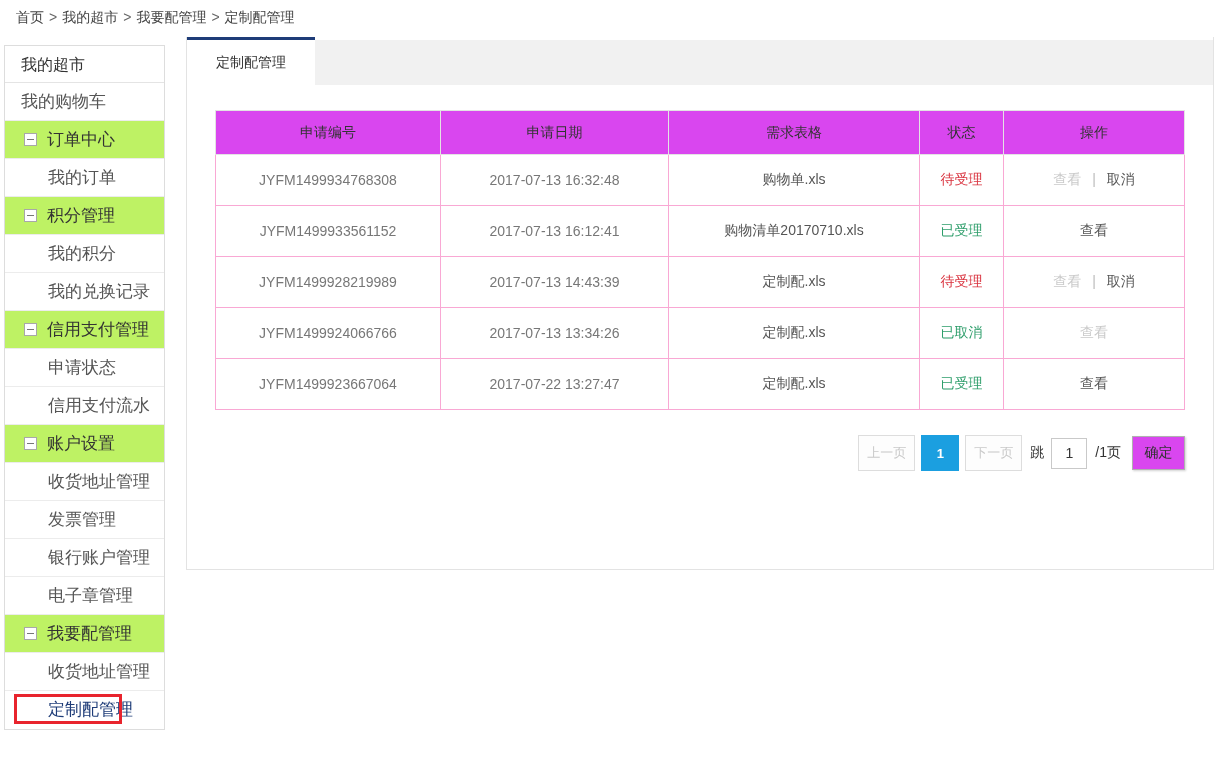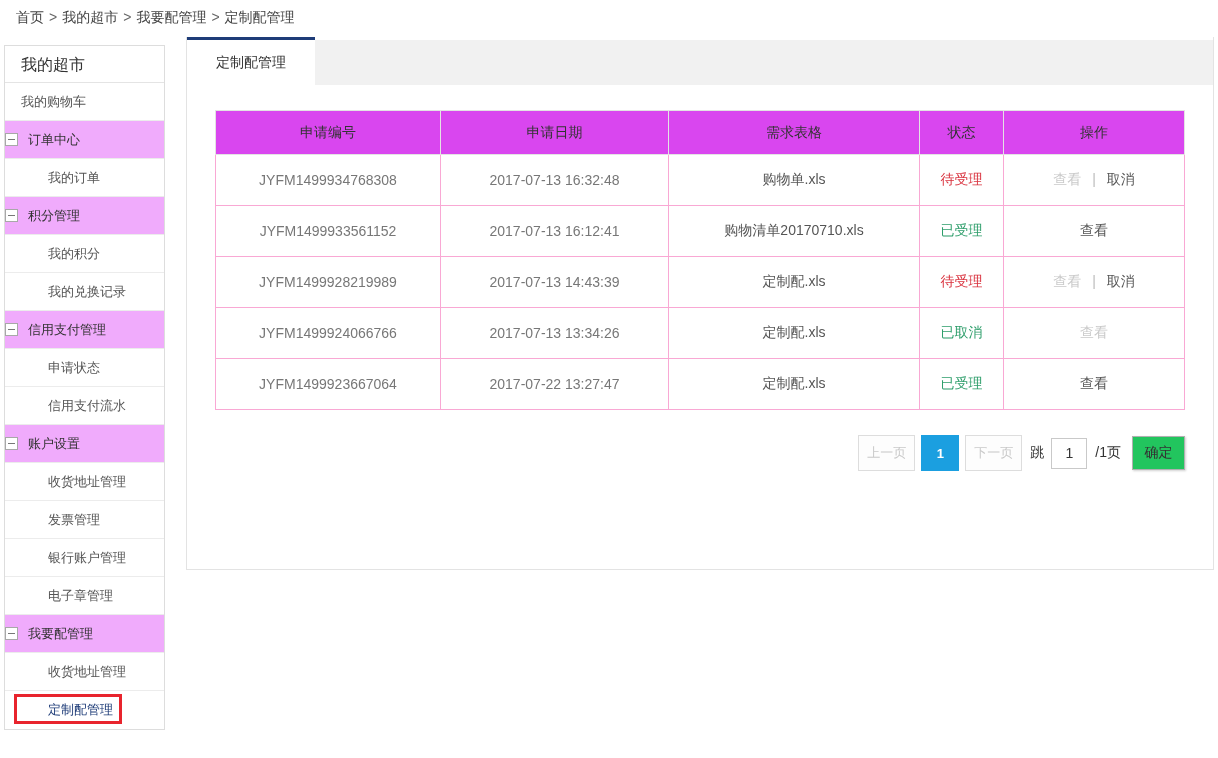--- a/index.html
+++ b/index.html
@@ -11,24 +11,24 @@
   }
 
   
   .breadcrumb { position:absolute; left:16px; top:9px; font-size:14px; color:#444; }
   .bc-item { cursor:pointer; }
   .bc-sep { color:#666; margin:0 5px; }
 
   
   .sidebar { position:absolute; left:4px; top:45px; width:161px; border:1px solid #ddd; background:#fff; }
   .sb-title { height:37px; line-height:37px; padding-left:16px; font-size:16px; color:#333; border-bottom:1px solid #e4e4e4; }
-  .sb-item { position:relative; height:38px; line-height:37px; font-size:13px; color:#555; border-bottom:1px solid #ececec; cursor:pointer; white-space:nowrap; }
+  .sb-item { position:relative; height:38px; line-height:37px; font-size:17px; color:#555; border-bottom:1px solid #ececec; cursor:pointer; white-space:nowrap; }
   .sb-item:last-child { border-bottom:none; }
   .sb-item.link { padding-left:16px; }
-  .sb-item.group { background:#f0abfc; color:#333; }
+  .sb-item.group { background:#bef264; padding-left:19px; color:#333; }
   .sb-item.sub { padding-left:43px; }
   .minus-icon { display:inline-block; width:13px; height:13px; border:1px solid #a8a8a8; background:#fff; vertical-align:middle; margin:-3px 10px 0 0; position:relative; }
   .minus-icon::after { content:''; position:absolute; left:2px; right:2px; top:5px; height:1px; background:#777; }
   .sb-item.active .sb-label { color:#1e3c78; }
   .red-box { position:absolute; left:9px; top:3px; width:108px; height:30px; border:3px solid #e8242d; pointer-events:none; }
 
   
   .main { position:absolute; left:186px; top:37px; width:1028px; height:533px; background:#fff; border:1px solid #e3e3e3; border-top:none; }
   .tabbar { display:flex; height:48px; }
   .tab.active { width:128px; height:48px; border-top:3px solid #1e3c78; background:#fff; text-align:center; line-height:44px; font-size:14px; color:#333; cursor:pointer; }
@@ -47,21 +47,21 @@
   .op-link { color:#555; cursor:pointer; margin:0 11px; }
   .op-link.disabled { color:#c9c9c9; cursor:default; }
   .op-sep { color:#bbb; }
 
   
   .pager { margin-top:25px; display:flex; justify-content:flex-end; align-items:center; font-size:14px; color:#333; }
   .pg-btn { height:36px; min-width:47px; padding:4px 8px; margin-left:6px; border:1px solid #ddd; background:#fdfdfd; color:#c9c9c9; font-size:13px; font-family:inherit; cursor:pointer; }
   .pg-btn.current { background:#1b9fe0; color:#fff; border-color:#1b9fe0; min-width:38px; font-weight:bold; }
   .pg-label { margin-left:8px; }
   .pg-input { width:36px; height:31px; border:1px solid #c9c9c9; text-align:center; margin-left:7px; font-size:14px; color:#333; font-family:inherit; }
-  .pg-confirm { height:34px; min-width:53px; margin-left:11px; border:1px solid #b0b0b0; background:#22c55e; font-size:14px; color:#333; font-family:Liberation Mono, monospace; box-shadow:1px 1px 2px rgba(0,0,0,0.18); cursor:pointer; }
+  .pg-confirm { height:34px; min-width:53px; margin-left:11px; border:1px solid #b0b0b0; background:#d946ef; font-size:14px; color:#333; font-family:Liberation Mono, monospace; box-shadow:1px 1px 2px rgba(0,0,0,0.18); cursor:pointer; }
 </style>
 </head>
 <body>
 
 <div class="breadcrumb"><span class="bc-item">首页</span><span class="bc-sep">&gt;</span><span class="bc-item">我的超市</span><span class="bc-sep">&gt;</span><span class="bc-item">我要配管理</span><span class="bc-sep">&gt;</span><span class="bc-item">定制配管理</span></div>
 
 <aside class="sidebar">
   <div class="sb-title">我的超市</div>
   <nav class="sb-menu">
       <div class="sb-item link"><span class="sb-label">我的购物车</span></div>

